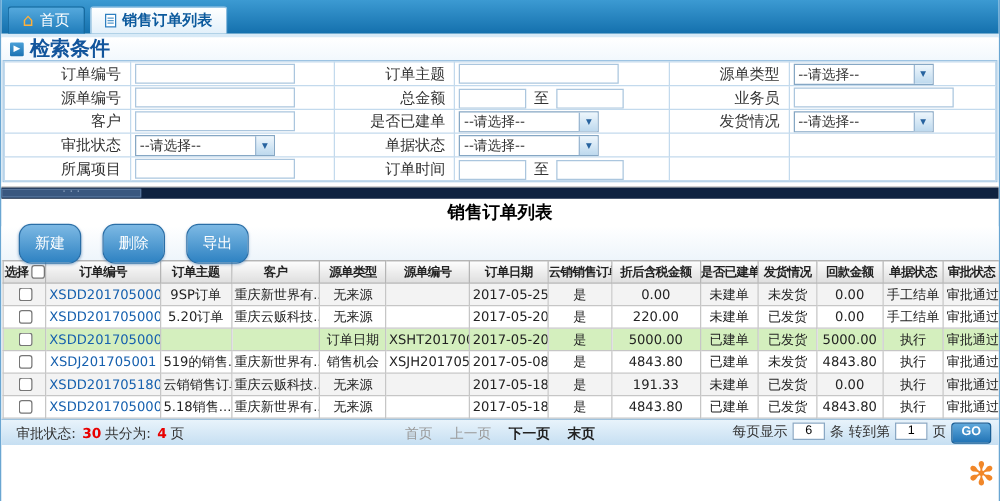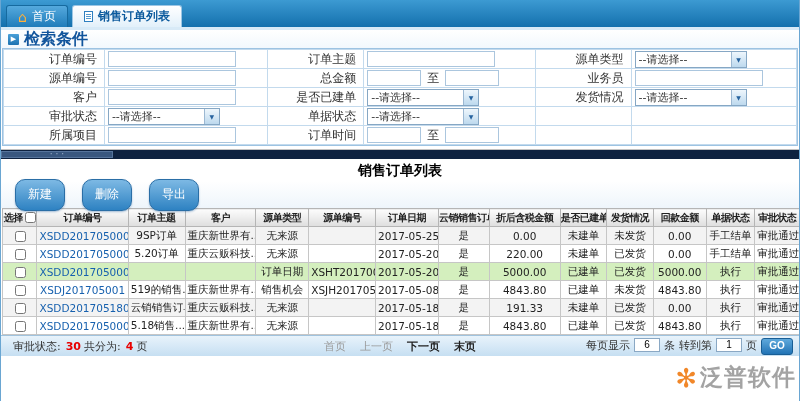--- a/index.html
+++ b/index.html
@@ -369,17 +369,16 @@
       <span>转到第</span>
       <input class="pager-input" type="text" value="1" style="">
       <span>页</span>
       <button class="go-btn">GO</button>
     </div>
   </div>
 
   <div class="watermark">
     <div class="wm-row">
       <span class="wm-logo">✻</span>
-      <span class="wm-text">泛普软件</span>
     </div>
   </div>
 
 </div>
 
 </body></html>

